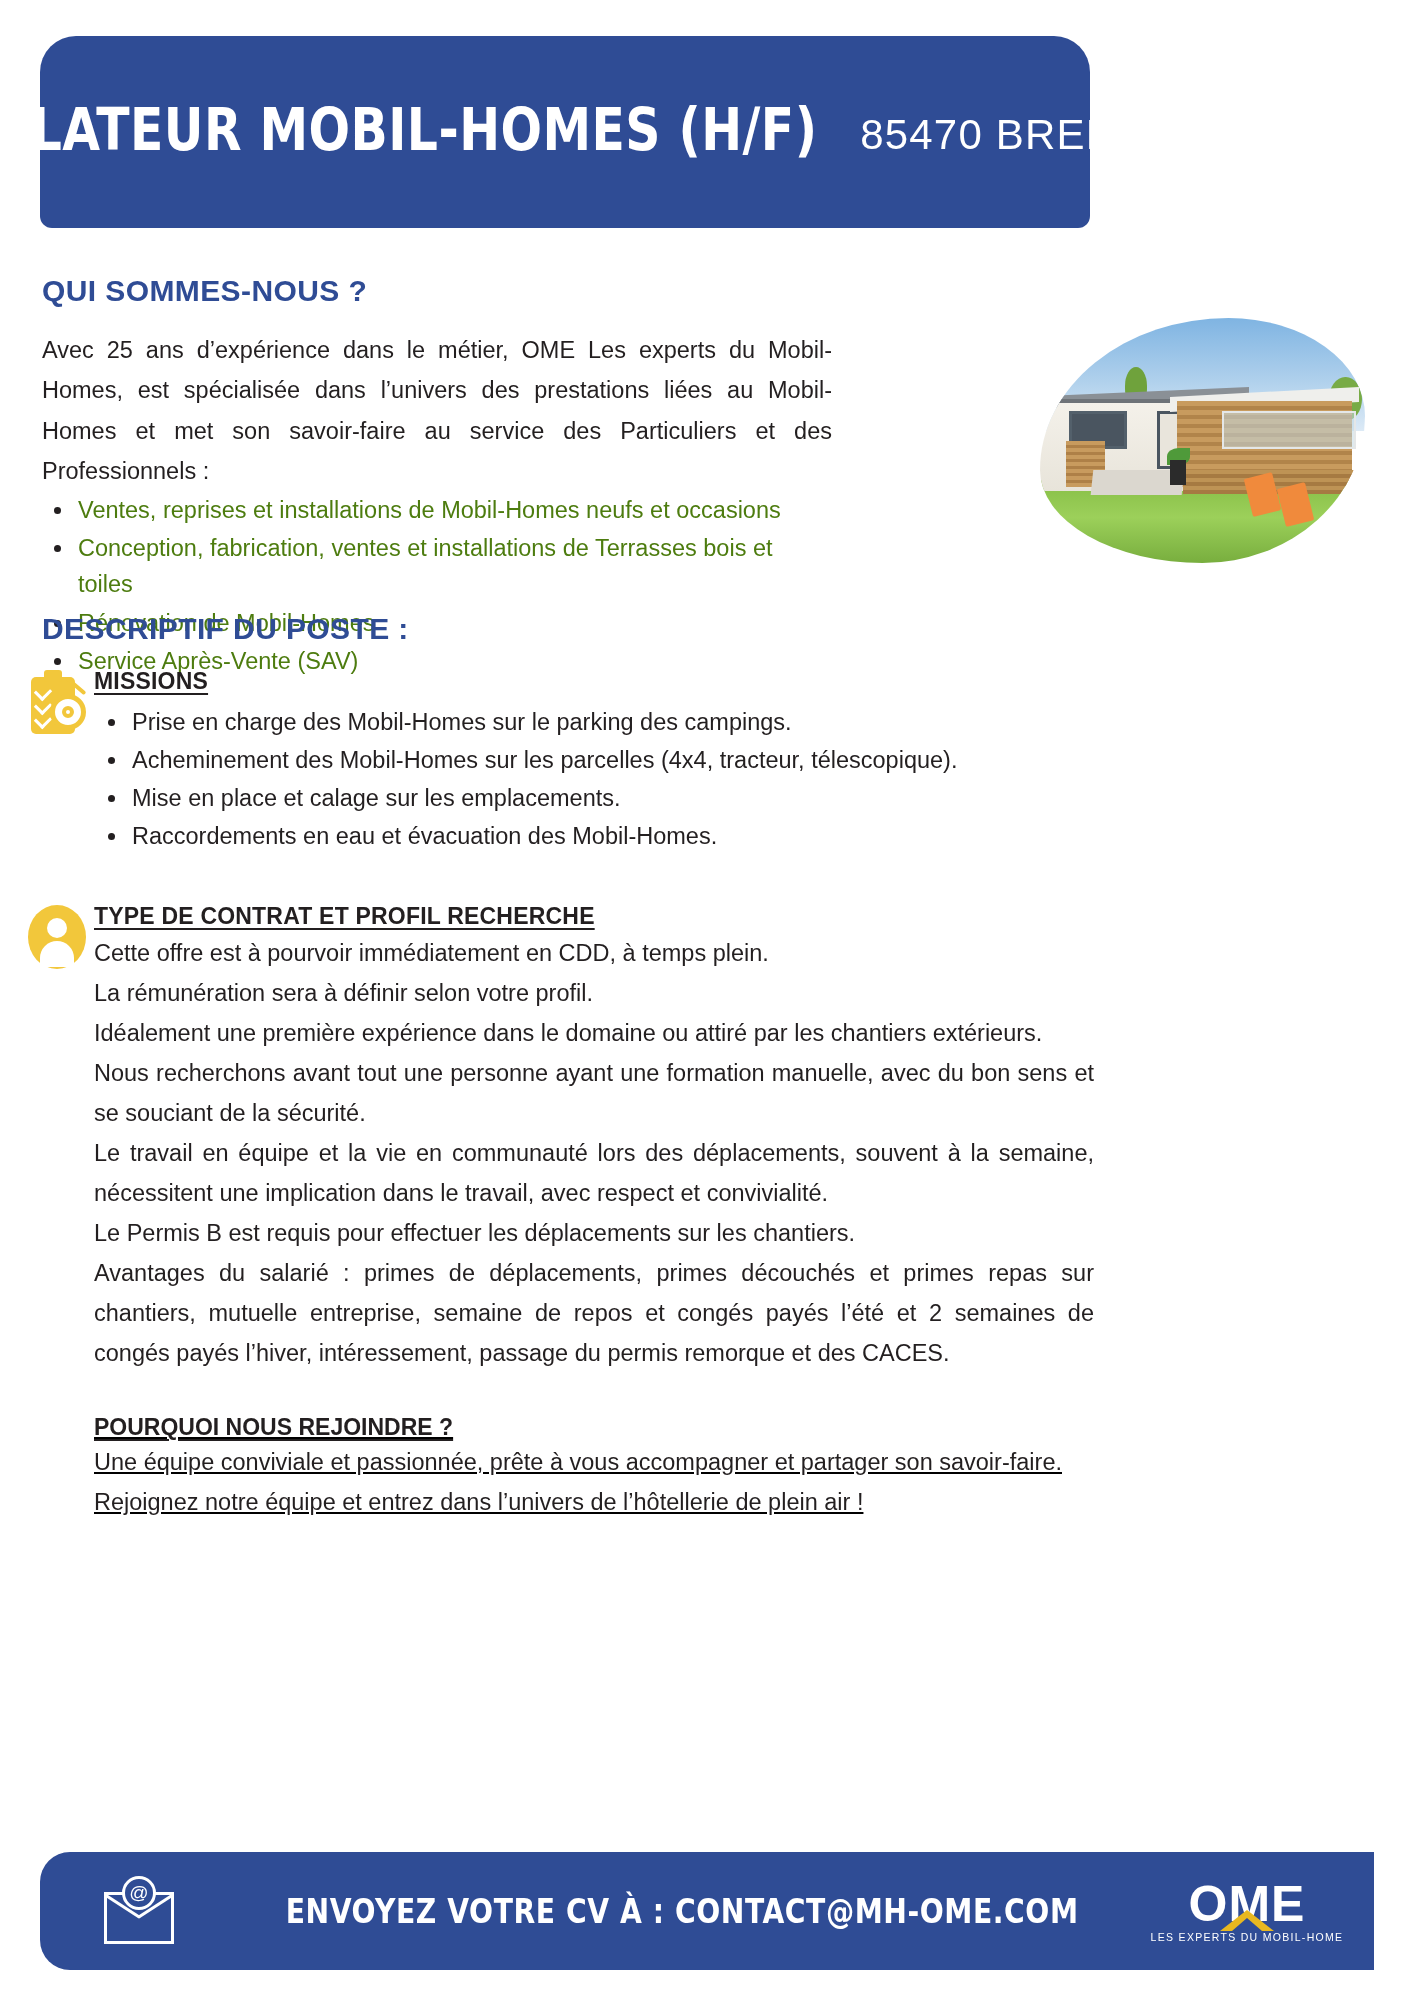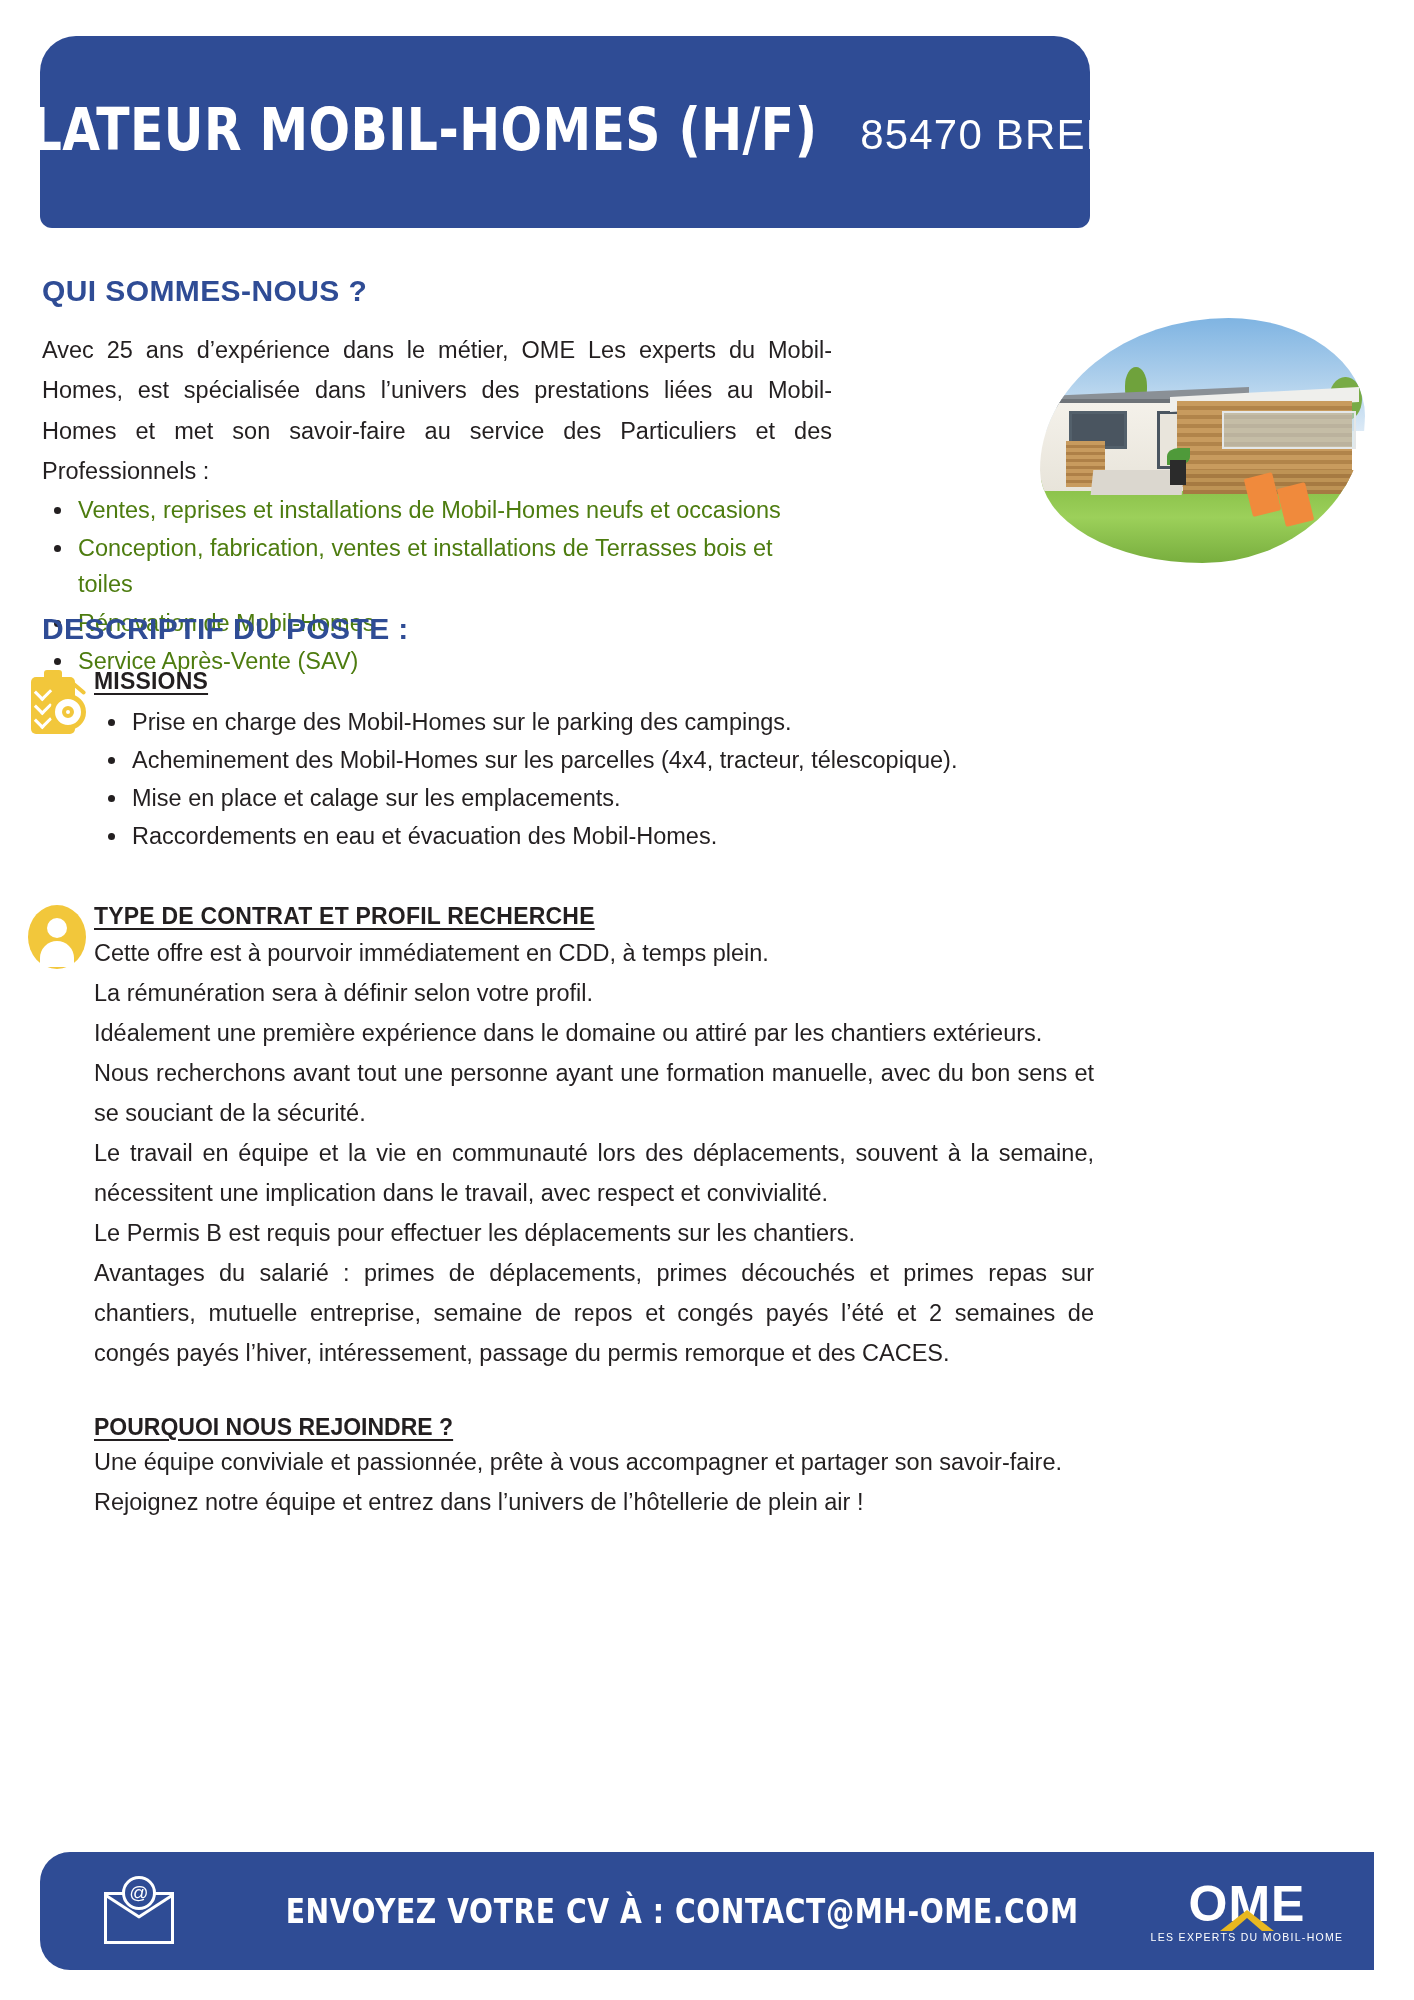--- a/index.html
+++ b/index.html
@@ -440,21 +440,21 @@
         <div class="icon-body" style="width:1000px;">
           <p class="icon-head">TYPE DE CONTRAT ET PROFIL RECHERCHE</p>
           <p class="body-text">Cette offre est à pourvoir immédiatement en CDD, à temps plein.</p>
           <p class="body-text">La rémunération sera à définir selon votre profil.</p>
           <p class="body-text">Idéalement une première expérience dans le domaine ou attiré par les chantiers extérieurs.</p>
           <p class="body-text">Nous recherchons avant tout une personne ayant une formation manuelle, avec du bon sens et se souciant de la sécurité.</p>
           <p class="body-text">Le travail en équipe et la vie en communauté lors des déplacements, souvent à la semaine, nécessitent une implication dans le travail, avec respect et convivialité.</p>
           <p class="body-text">Le Permis B est requis pour effectuer les déplacements sur les chantiers.</p>
           <p class="body-text">Avantages du salarié : primes de déplacements, primes découchés et primes repas sur chantiers, mutuelle entreprise, semaine de repos et congés payés l’été et 2 semaines de congés payés l’hiver, intéressement, passage du permis remorque et des CACES.</p>
 
-          <div style="margin-top:40px;">
+          <div style="margin-top:40px;text-decoration:underline;">
             <p class="sub-head">POURQUOI NOUS REJOINDRE ?</p>
             <p class="body-text">Une équipe conviviale et passionnée, prête à vous accompagner et partager son savoir-faire.</p>
             <p class="body-text">Rejoignez notre équipe et entrez dans l’univers de l’hôtellerie de plein air !</p>
           </div>
         </div>
       </div>
     </div>
   </div>
 
   <div class="footer-banner">

